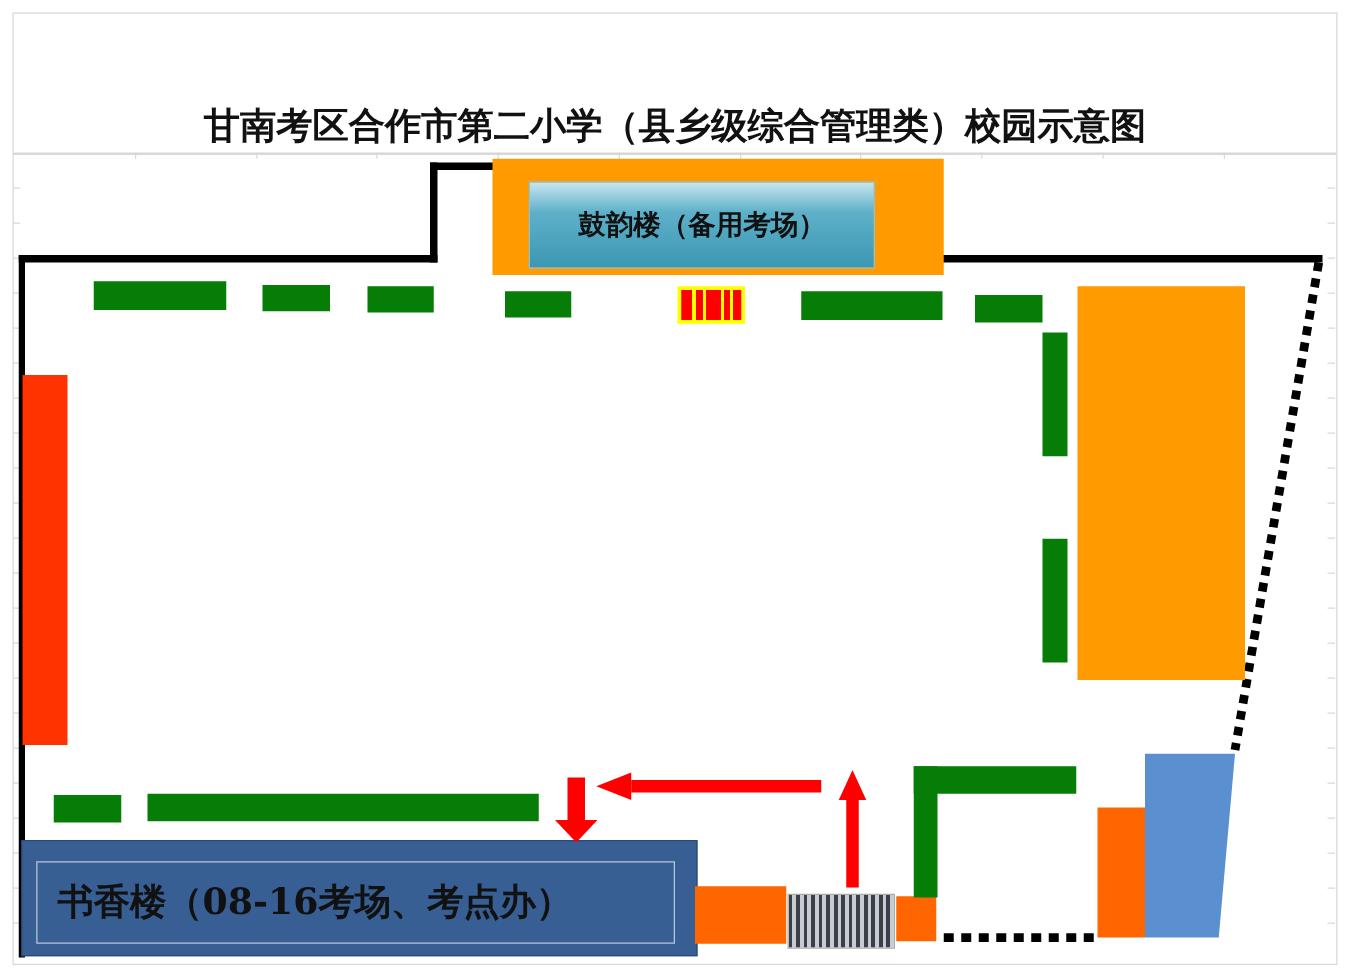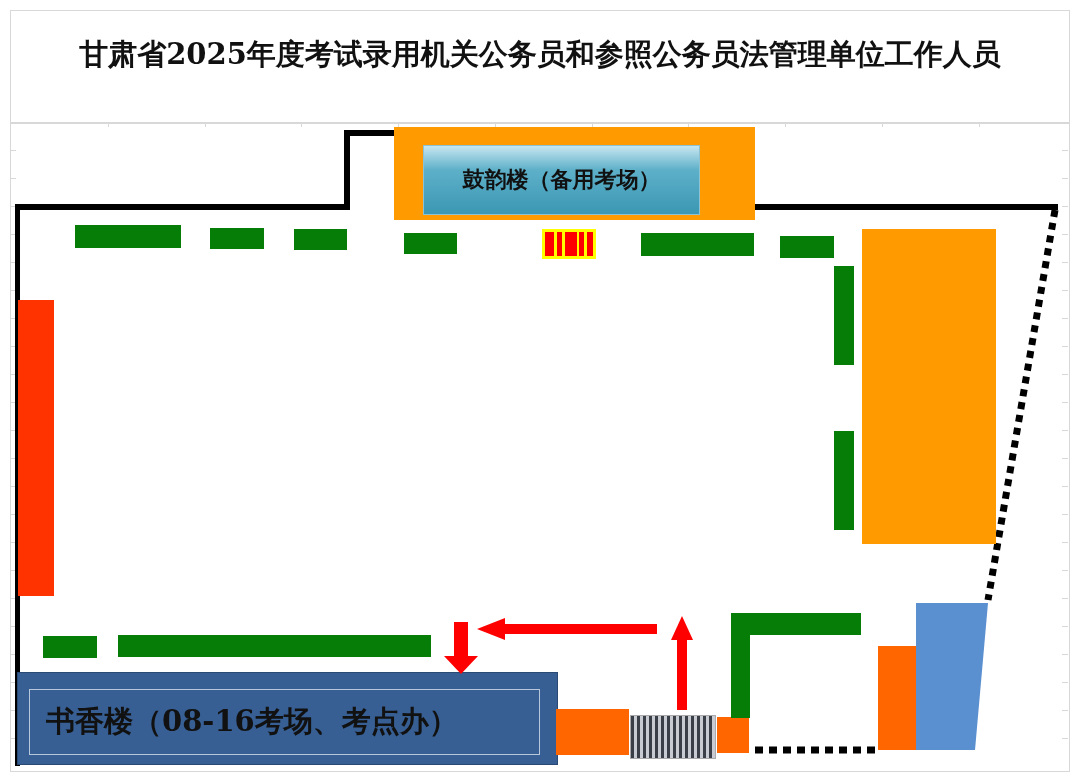--- a/index.html
+++ b/index.html
@@ -29,21 +29,21 @@
                 repeating-linear-gradient(90deg, #3a3f48 0 3px, #c8ccd2 3px 6px);
               border:1px solid #aaa; box-sizing:border-box; }
   svg.overlay { position:absolute; left:0; top:0; }
 </style>
 </head>
 <body>
 
 <div class="frame"></div>
 
 <div class="title-area">
-  <div class="title-line t1">甘肃省2025年度考试录用机关公务员和参照公务员法管理单位工作人员</div>
+  <div class="title-line t2">甘南考区合作市第二小学（县乡级综合管理类）校园示意图</div>
 </div>
 
 <div>
   <div class="tick-v" style="left:108px"></div>
   <div class="tick-v" style="left:205px"></div>
   <div class="tick-v" style="left:301px"></div>
   <div class="tick-v" style="left:398px"></div>
   <div class="tick-v" style="left:495px"></div>
   <div class="tick-v" style="left:592px"></div>
   <div class="tick-v" style="left:688px"></div>

